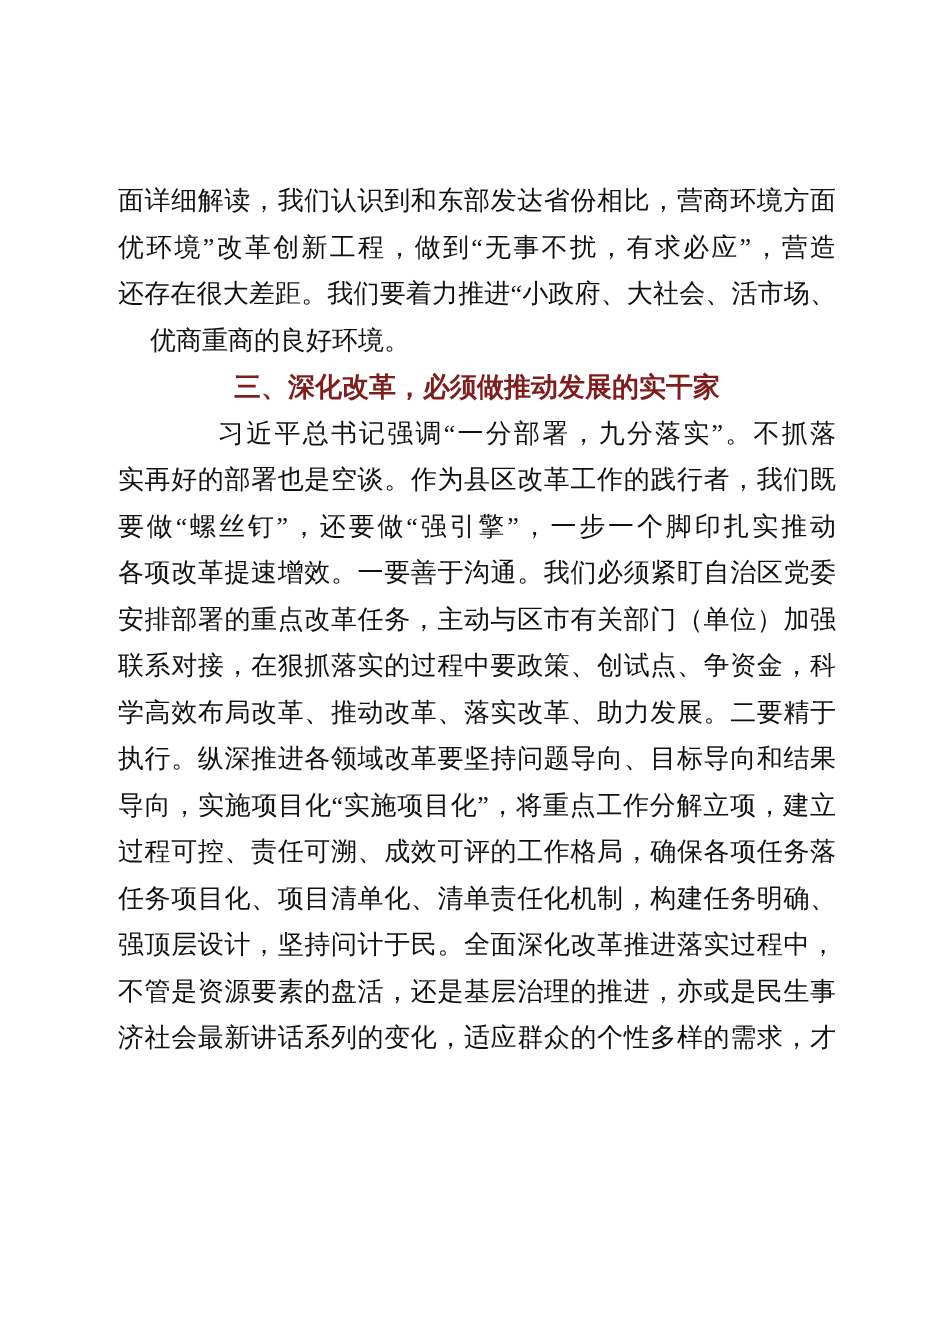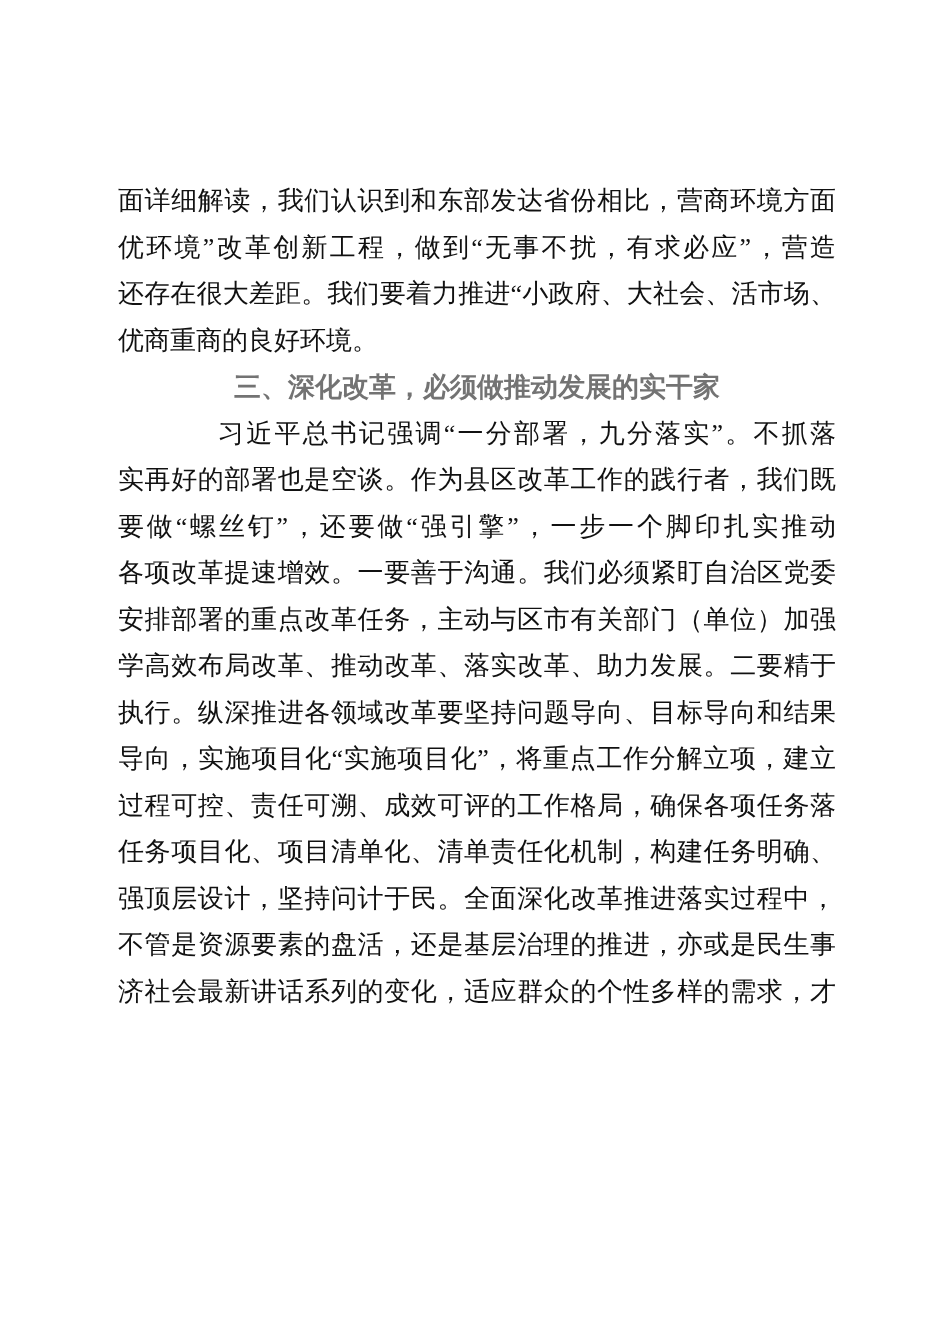--- a/index.html
+++ b/index.html
@@ -24,29 +24,29 @@
     font-size: 26px;
     line-height: 46.5px;
     height: 46.5px;
     color: #111111;
     text-align: justify;
     text-align-last: justify;
     text-justify: inter-ideograph;
     white-space: normal;
   }
   .line.indent { text-indent: 100px; }
-  .line.para-end { text-align-last: left; }
+  .line.para-end { text-align-last: left; margin-left: 32px; }
   .heading {
     font-family: "Liberation Sans", "DejaVu Sans", sans-serif;
     font-weight: 700;
     font-size: 27px;
     line-height: 46.5px;
     height: 46.5px;
     text-align: center;
-    color: #737373;
+    color: #7f1d1d;
   }
   .footer {
     position: absolute;
     top: 1193px;
     left: 118px;
     width: 718px;
     text-align: right;
     padding-right: 26px;
   }
   .page-number {
@@ -64,20 +64,21 @@
       <div class="line">面详细解读，我们认识到和东部发达省份相比，营商环境方面</div>
       <div class="line">优环境”改革创新工程，做到“无事不扰，有求必应”，营造</div>
       <div class="line">还存在很大差距。我们要着力推进“小政府、大社会、活市场、</div>
       <div class="line para-end">优商重商的良好环境。</div>
       <div class="heading">三、深化改革，必须做推动发展的实干家</div>
       <div class="line indent">习近平总书记强调“一分部署，九分落实”。不抓落</div>
       <div class="line">实再好的部署也是空谈。作为县区改革工作的践行者，我们既</div>
       <div class="line">要做“螺丝钉”，还要做“强引擎”，一步一个脚印扎实推动</div>
       <div class="line">各项改革提速增效。一要善于沟通。我们必须紧盯自治区党委</div>
       <div class="line">安排部署的重点改革任务，主动与区市有关部门（单位）加强</div>
+      <div class="line">联系对接，在狠抓落实的过程中要政策、创试点、争资金，科</div>
       <div class="line">学高效布局改革、推动改革、落实改革、助力发展。二要精于</div>
       <div class="line">执行。纵深推进各领域改革要坚持问题导向、目标导向和结果</div>
       <div class="line">导向，实施项目化“实施项目化”，将重点工作分解立项，建立</div>
       <div class="line">过程可控、责任可溯、成效可评的工作格局，确保各项任务落</div>
       <div class="line">任务项目化、项目清单化、清单责任化机制，构建任务明确、</div>
       <div class="line">强顶层设计，坚持问计于民。全面深化改革推进落实过程中，</div>
       <div class="line">不管是资源要素的盘活，还是基层治理的推进，亦或是民生事</div>
       <div class="line">济社会最新讲话系列的变化，适应群众的个性多样的需求，才</div>
     </div>
   <div class="footer">

